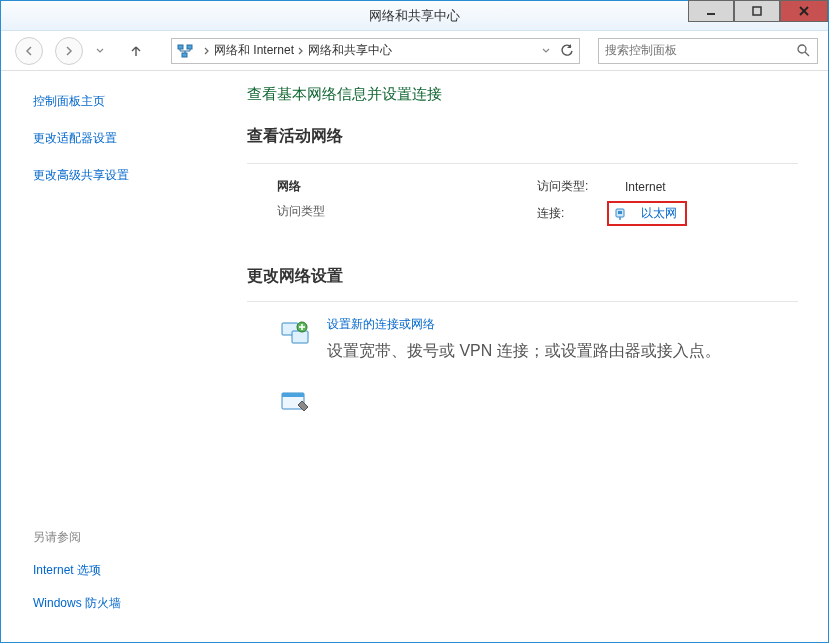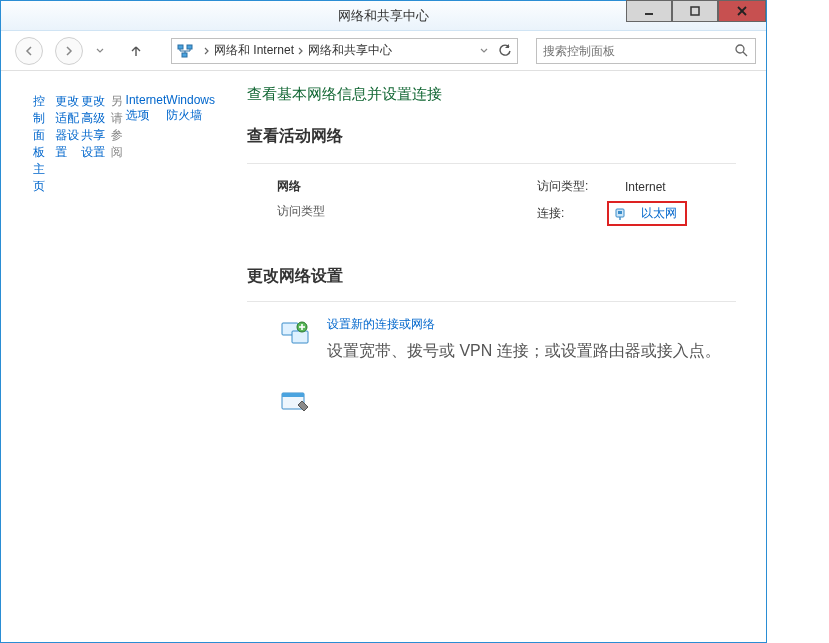--- a/index.html
+++ b/index.html
@@ -1,40 +1,40 @@
 <!DOCTYPE html>
 <html><head>
 <meta charset="utf-8">
 <style>
 * { box-sizing: border-box; margin: 0; padding: 0; font-family: "Microsoft YaHei", "Segoe UI", sans-serif; }
 body { background: #fff; width: 829px; height: 643px; overflow: hidden; }
-.window { width: 767px; height: 643px; border: 1px solid #2a8dd4; display: flex; flex-direction: column; background: #fff; justify-content: flex-end; }
+.window { width: 829px; height: 643px; border: 1px solid #2a8dd4; display: flex; flex-direction: column; background: #fff; justify-content: flex-end; }
 .titlebar { height: 30px; background: linear-gradient(#fbfdff, #eaf3fb); border-bottom: 1px solid #d0e4f4; display: flex; align-items: center; position: relative; }
 .title-text { position: absolute; left: 50%; transform: translateX(-50%); font-size: 13px; color: #333; }
 .win-controls { margin-left: auto; display: flex; height: 100%; }
 .win-btn { width: 46px; height: 22px; border: 1px solid #666; background: #d6d6d6; display: flex; align-items: center; justify-content: center; margin-top: -1px; font-size: 13px; color: #333; cursor: default; }
 .win-btn.close { background: #c75050; color: #222; width: 48px; }
 .win-btn svg { width: 12px; height: 12px; }
 .toolbar { height: 40px; background: #fff; border-bottom: 1px solid #e0e0e0; display: flex; align-items: center; padding: 0 10px 0 14px; gap: 12px; }
 .nav-btn { width: 28px; height: 28px; border: 1px solid #d0d0d0; border-radius: 50%; display: flex; align-items: center; justify-content: center; background: #fafafa; color: #888; cursor: default; }
 .nav-btn svg { width: 12px; height: 12px; }
 .dropdown-chevron { width: 14px; display: flex; align-items: center; justify-content: center; color: #888; cursor: default; margin-left: -2px; }
 .up-btn { width: 22px; height: 22px; display: flex; align-items: center; justify-content: center; color: #555; cursor: default; margin-left: 6px; }
 .addr { flex: 1; height: 26px; border: 1px solid #c0c0c0; margin: 0 6px 0 12px; display: flex; align-items: center; padding: 0 4px; background: #fff; }
 .addr-icon { width: 18px; height: 18px; margin-right: 6px; display: flex; align-items: center; justify-content: center; }
 .crumb { font-size: 12px; color: #333; cursor: default; }
 .crumb-sep { width: 10px; display: flex; justify-content: center; align-items: center; color: #666; margin: 0 2px; }
 .addr-right { margin-left: auto; display: flex; align-items: center; gap: 6px; color: #666; }
 .addr-right .chev { width: 14px; display: flex; justify-content: center; }
 .refresh { width: 16px; height: 16px; display: flex; align-items: center; justify-content: center; cursor: default; }
 .search { width: 220px; height: 26px; border: 1px solid #c0c0c0; display: flex; align-items: center; padding: 0 6px; background: #fff; }
-.search input { flex: 1; border: 0; outline: 0; font-size: 12px; color: #666; }
+.search input { flex: 1; border: 0; outline: 0; font-size: 12px; color: #666; font-family: Liberation Serif, serif; }
 .search-icon { width: 16px; height: 16px; color: #666; display: flex; align-items: center; justify-content: center; }
 .content { flex: 1; display: flex; }
-.sidebar { width: 228px; padding: 22px 14px 14px 32px; font-size: 12px; display: flex; flex-direction: row; }
+.sidebar { width: 228px; padding: 22px 14px 14px 32px; font-size: 12px; display: flex; flex-direction: column; }
 .sidebar .link { color: #0066cc; margin-bottom: 20px; cursor: default; }
 .sidebar .spacer { flex: 1; }
 .sidebar .see-also-hdr { color: #888; font-size: 12px; margin-bottom: 16px; }
 .sidebar .see-also { color: #0066cc; margin-bottom: 16px; cursor: default; }
 .main { flex: 1; padding: 14px 30px 10px 18px; font-size: 12px; color: #333; }
 .page-heading { color: #116633; font-size: 15px; font-weight: 400; margin-bottom: 22px; }
 .section-label { color: #333; font-size: 16px; margin-bottom: 16px; font-weight: bold; }
 .divider { height: 1px; background: #e6e6e6; margin: 6px 0 14px 0; }
 .active-net { display: flex; padding-left: 30px; margin-bottom: 34px; }
 .active-left { flex: 0 0 260px; }

